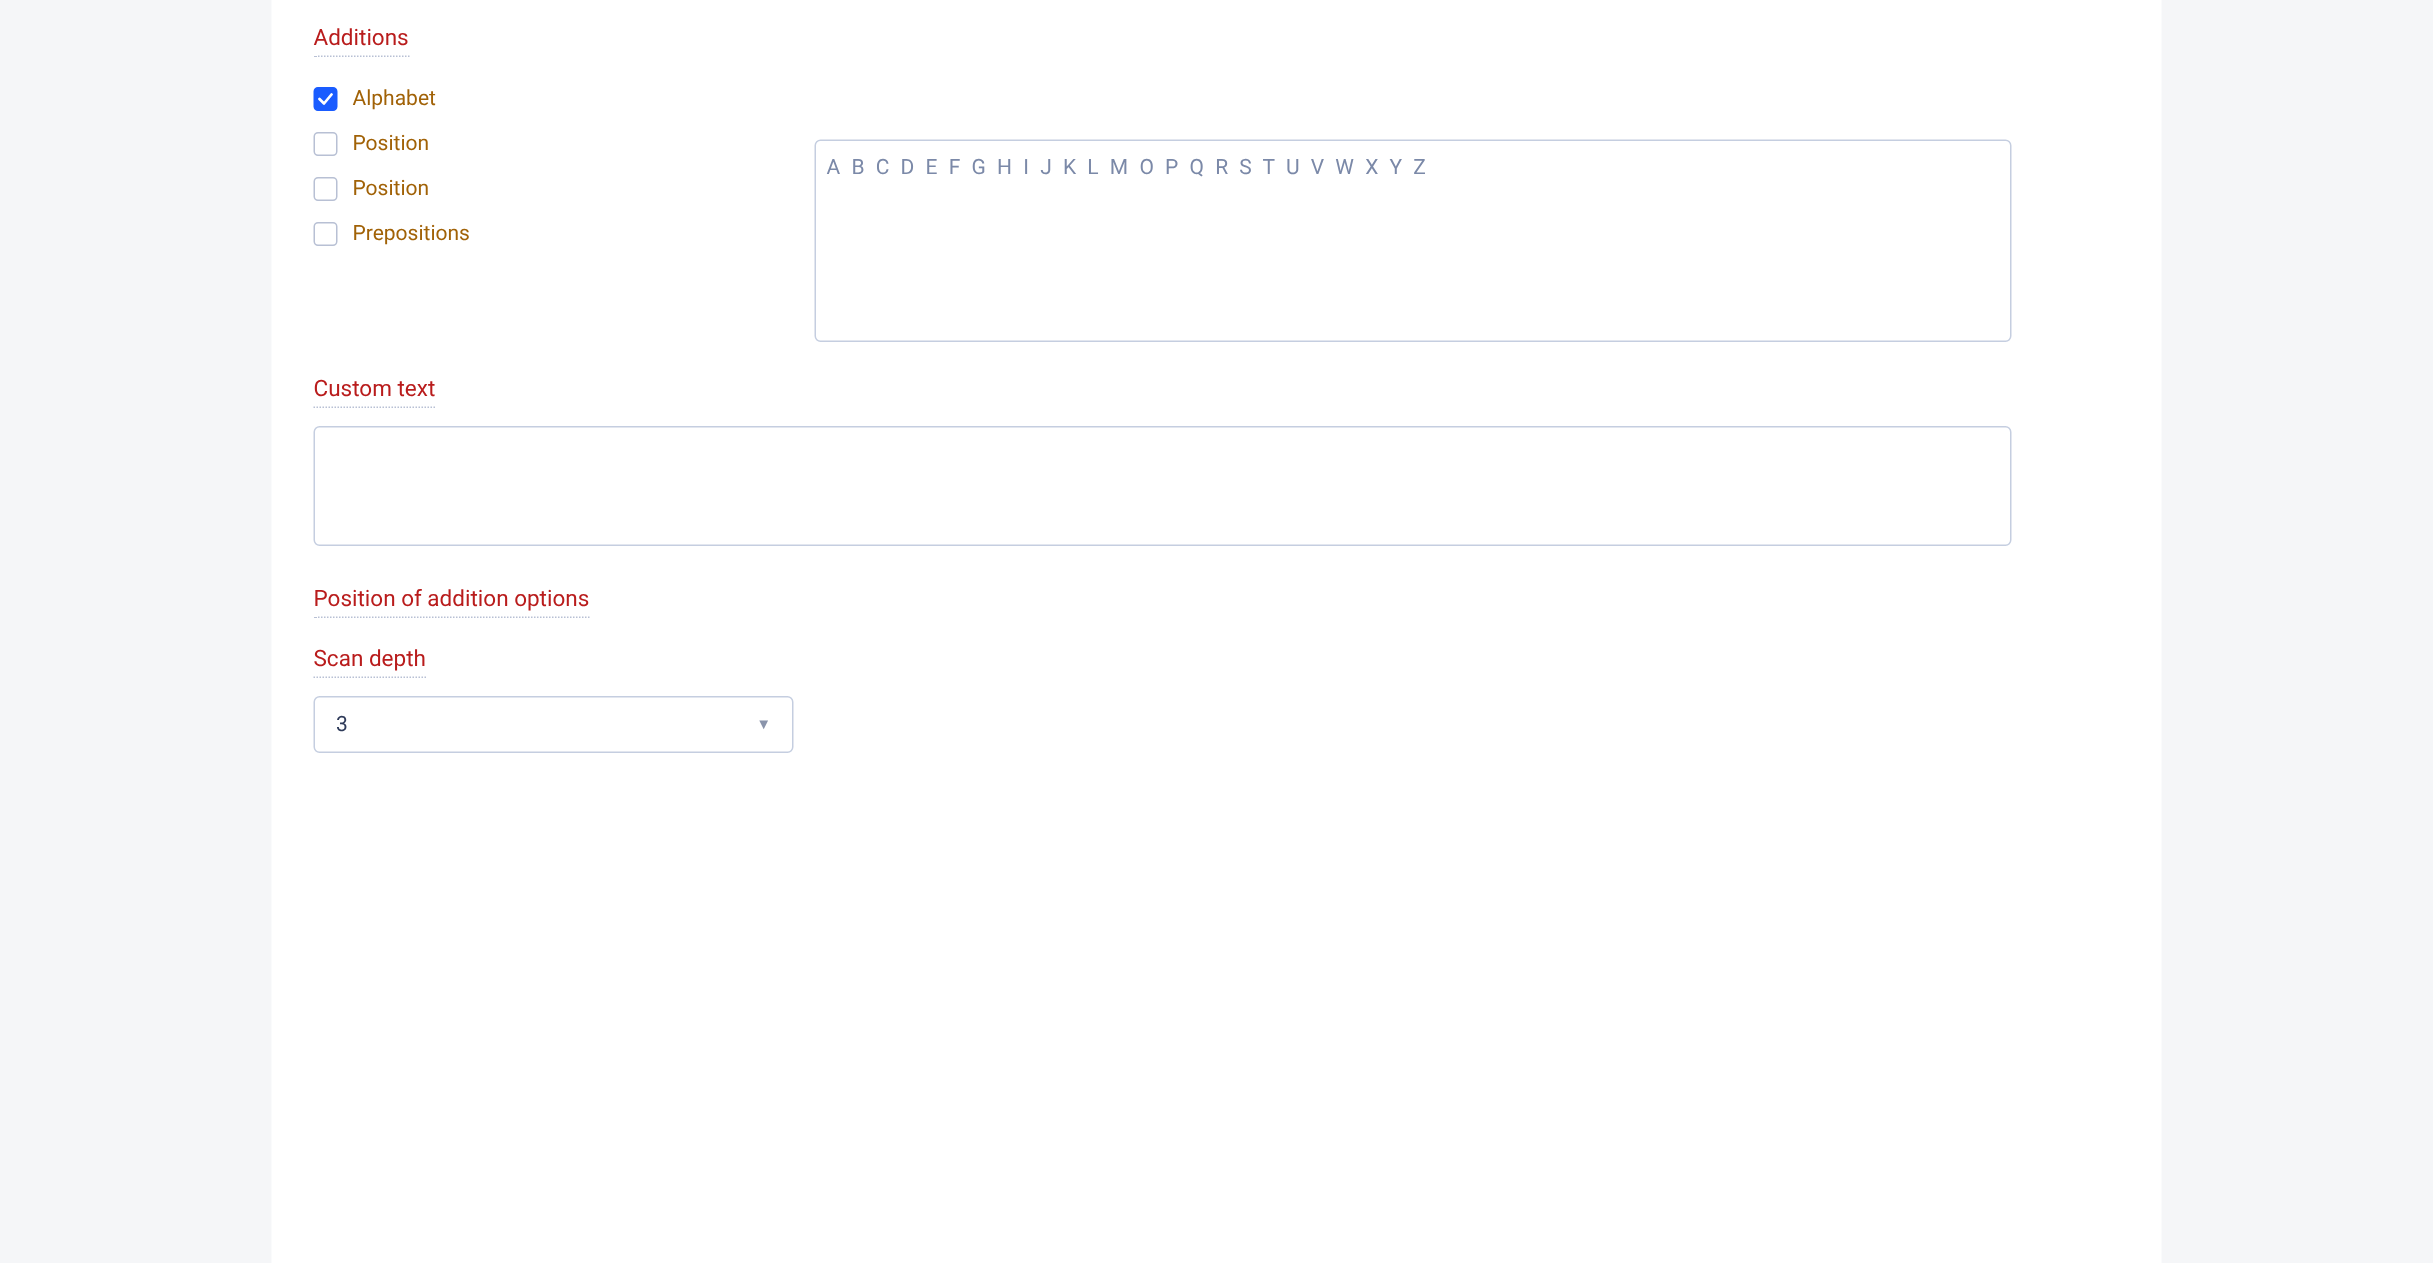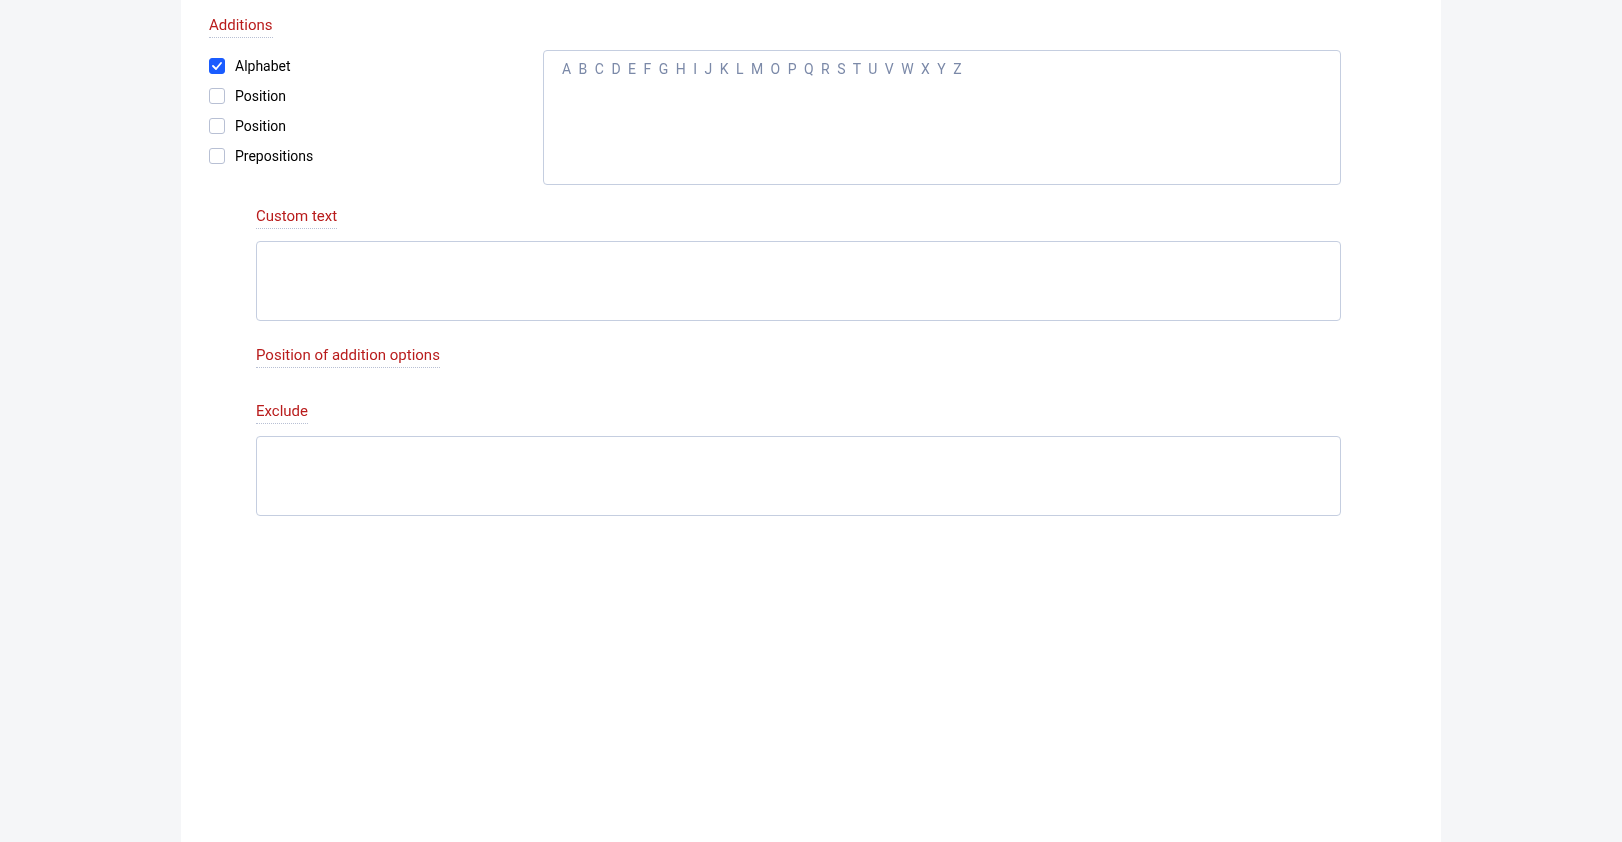--- a/index.html
+++ b/index.html
@@ -62,32 +62,33 @@
       background: #1a5cff;
       border-color: #1a5cff;
     }
     .checkbox-box.checked svg {
       display: block;
     }
     .checkbox-box svg {
       display: none;
     }
     .checkbox-label {
-      color: #000000;
+      color: #a16207;
       font-size: 14px;
     }
     .preview-box {
       flex: 1;
       border: 1px solid #c5cee0;
       border-radius: 4px;
       min-height: 135px;
-      padding: 10px 18px;
+      padding: 10px 7px;
       font-size: 14px;
       color: #7b89a8;
       letter-spacing: 2px;
+      margin-top: 43px;
     }
     .textarea-wide {
       width: 100%;
       border: 1px solid #c5cee0;
       border-radius: 4px;
       min-height: 80px;
       padding: 10px 14px;
       font-size: 14px;
       font-family: inherit;
       color: #2e3a59;
@@ -149,21 +150,20 @@
     }
     .select-value {
       font-size: 14px;
     }
     .select-caret {
       color: #8a94ab;
       font-size: 10px;
     }
     .section-block {
       margin-top: 16px;
-      margin-left: 47px;
     }
   </style>
 </head>
 <body>
 
 <div class="panel">
 
   <div>
     <div class="section-title">Additions</div>
     <div class="additions-row">
@@ -206,20 +206,23 @@
 
   <div class="section-block">
     <div class="section-title">Custom text</div>
     <textarea class="textarea-wide" style=""></textarea>
   </div>
 
   <div class="section-block">
     <div class="section-title">Position of addition options</div>
   </div>
 
-
-
-  <div class="section-block">
-    <div class="section-title">Exclude</div>
-    <textarea class="textarea-wide" style=""></textarea>
-  </div>
+  <div>
+    <div class="section-title">Scan depth</div>
+    <div class="select-box">
+      <span class="select-value">3</span>
+      <span class="select-caret">▼</span>
+    </div>
+  </div>
+
+
 
 </div>
 
 </body></html>

